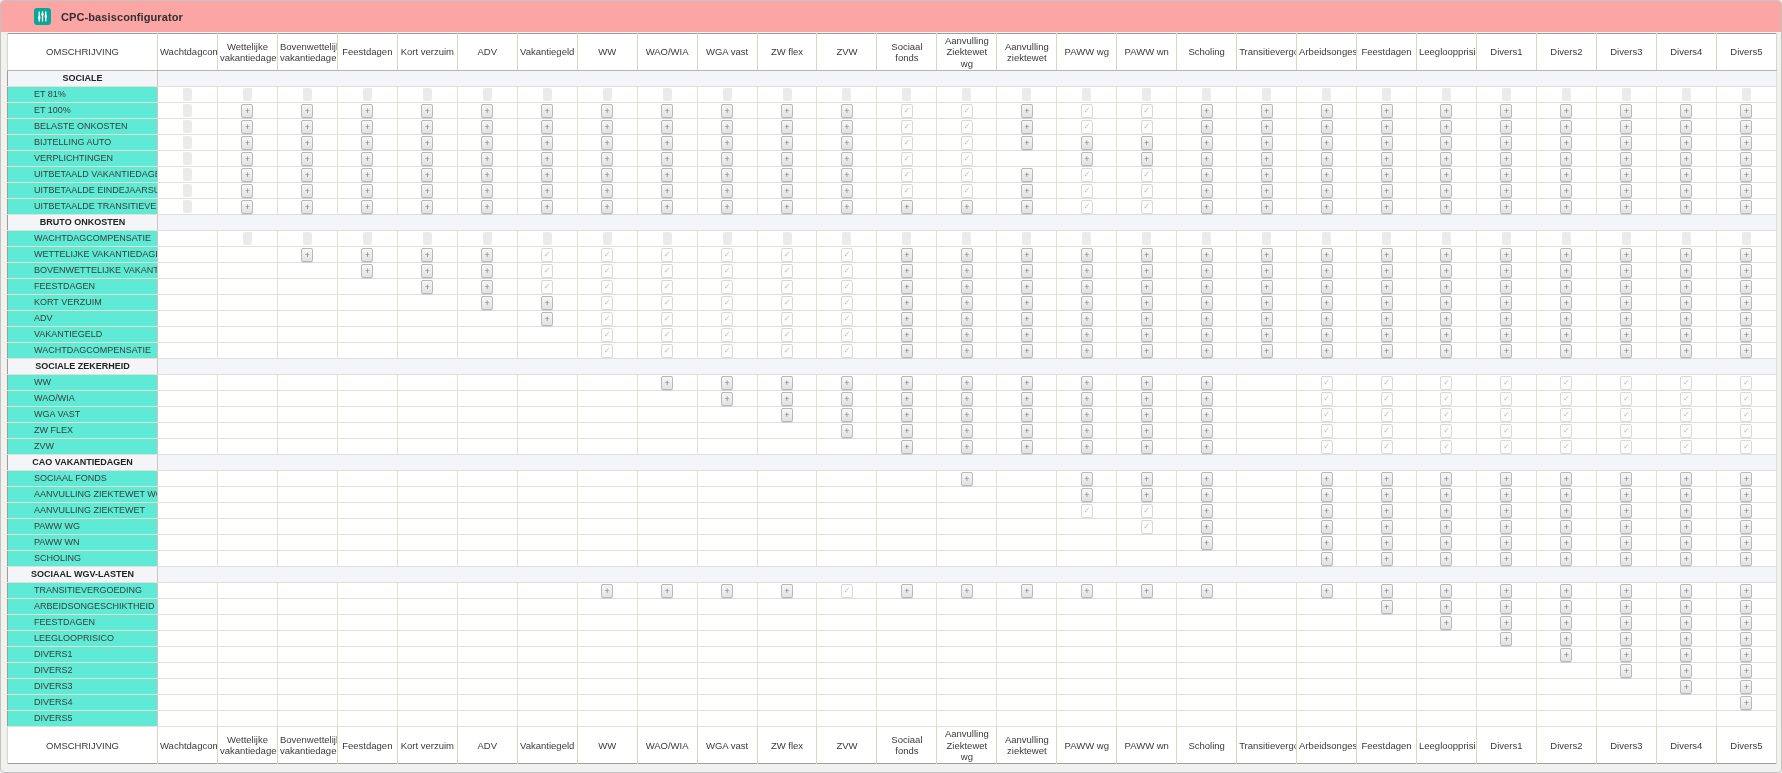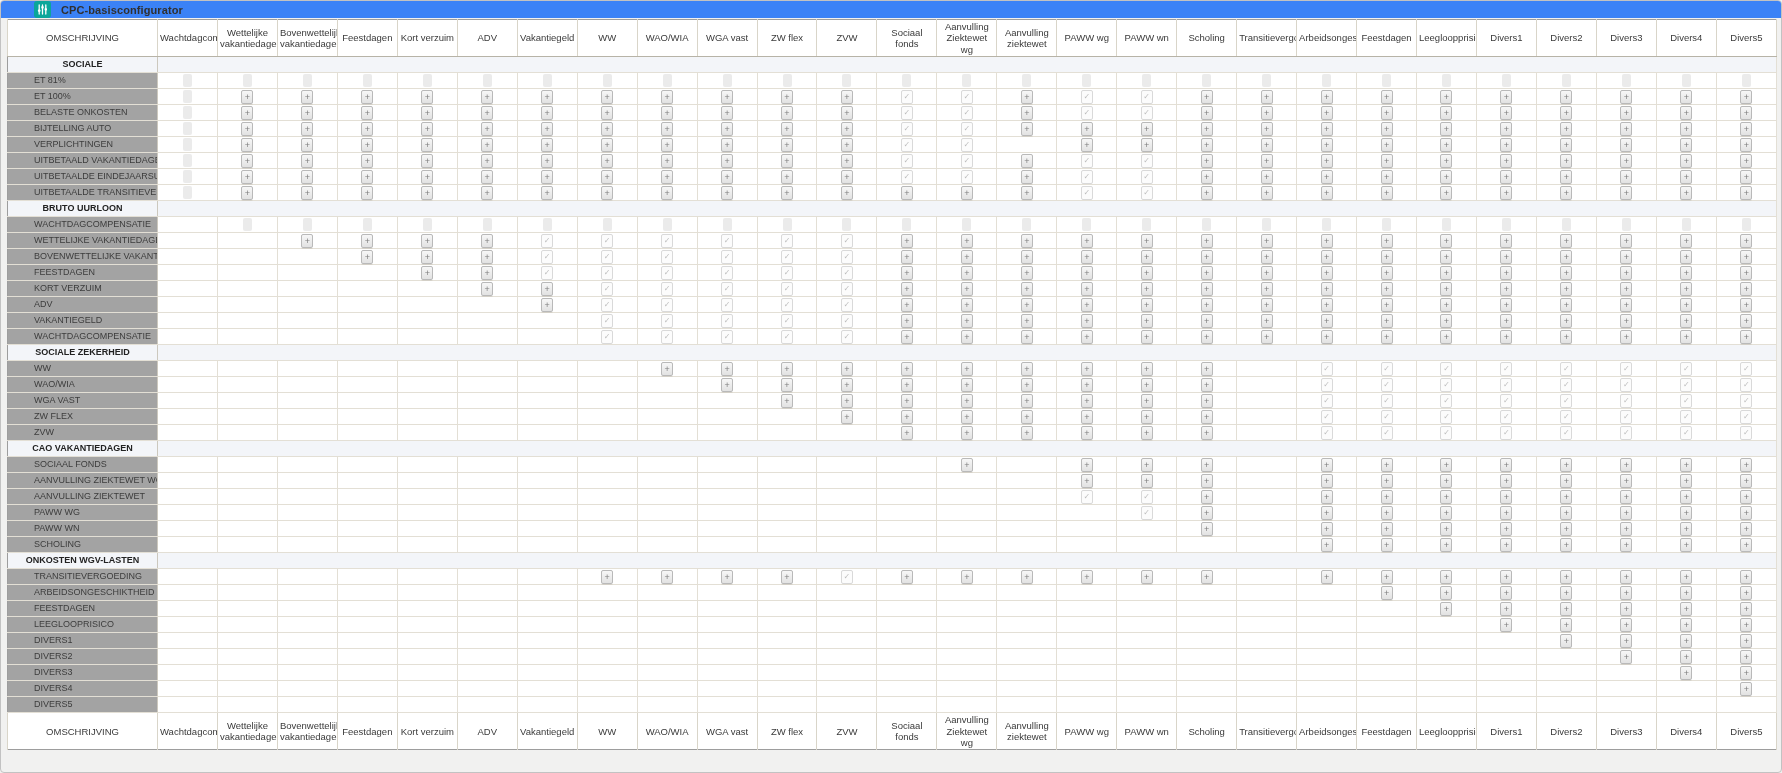--- a/index.html
+++ b/index.html
@@ -1,31 +1,31 @@
 <!DOCTYPE html>
 <html><head>
 <meta charset="utf-8">
 <style>
   html,body{margin:0;padding:0;}
   body{width:1782px;height:773px;background:#f1f1f0;font-family:"Liberation Sans",sans-serif;position:relative;}
   .window{position:absolute;inset:0;border:1px solid #c2c2c2;border-radius:4px;overflow:hidden;background:#f1f1f0;box-sizing:border-box;}
-  .topbar{height:17px;background:#3b82f6;display:flex;align-items:center;padding-left:33px;}
+  .topbar{height:31px;background:#fca5a5;display:flex;align-items:center;padding-left:33px;}
   .app-icon{width:17px;height:17px;border-radius:3px;background:#0aa69a;display:flex;align-items:center;justify-content:center;margin-right:10px;flex:0 0 auto;}
   .app-title{font-size:11px;font-weight:bold;color:#303030;letter-spacing:.1px;}
   .tbl-wrap{margin:1px 6px 0 6px;}
   table{border-collapse:collapse;table-layout:fixed;width:1770px;background:#ffffff;border:1px solid #9d9d9d;}
   col.c-label{width:150px;}
   thead th, tfoot th{font-weight:normal;font-size:9.5px;color:#3a3a3a;background:#ffffff;
     border-right:1px solid #d9d5c9;border-left:1px solid #d9d5c9;padding:1px 2px;line-height:1.2;
     overflow:hidden;text-align:center;vertical-align:middle;}
   thead th{height:26px;border-bottom:1px solid #b7b3a7;}
   tfoot th{height:31px;border-top:1px solid #b7b3a7;}
   tbody td{height:15px;padding:0;border-right:1px solid #e3dfd5;border-bottom:1px solid #e3dfd5;
     text-align:center;vertical-align:middle;background:#ffffff;line-height:0;}
-  td.lbl{background:#a3a3a3;text-align:left;padding-left:26px;font-size:9px;line-height:11px;color:#3c3c3c;
+  td.lbl{background:#5eead4;text-align:left;padding-left:26px;font-size:9px;line-height:11px;color:#3c3c3c;
     border-right:1px solid #ccc8be;white-space:nowrap;overflow:hidden;}
   tr.sec td{background:#f3f5f9;}
   td.sec-l{font-size:9px;line-height:11px;font-weight:bold;text-align:center;color:#222;background:#f3f5f9;
     border-right:1px solid #ccc8be;padding:0;}
   td.sec-b{border-right:1px solid #e3dfd5;}
   .btn-plus{display:inline-block;width:10px;height:12px;line-height:12px;font-size:9px;color:#7e7e7e;
     background:linear-gradient(#f7f7f7,#e2e2e2);border:1px solid #b9b9b9;border-radius:2px;
     box-shadow:0 1px 0 rgba(0,0,0,.07);vertical-align:middle;}
   .chk{display:inline-block;width:10px;height:12px;line-height:12px;font-size:8px;color:#bdbdbd;
     background:#fcfcfc;border:1px solid #d9d9d9;border-radius:2px;vertical-align:middle;}
@@ -355,21 +355,21 @@
             <td class="cell"><span class="btn-plus">+</span></td>
             <td class="cell"><span class="btn-plus">+</span></td>
             <td class="cell"><span class="btn-plus">+</span></td>
             <td class="cell"><span class="btn-plus">+</span></td>
             <td class="cell"><span class="btn-plus">+</span></td>
             <td class="cell"><span class="btn-plus">+</span></td>
             <td class="cell"><span class="btn-plus">+</span></td>
             <td class="cell"><span class="btn-plus">+</span></td>
           </tr>
           <tr class="sec">
-            <td class="sec-l">BRUTO UURLOON</td>
+            <td class="sec-l">BRUTO ONKOSTEN</td>
             <td class="sec-b" colspan="27"></td>
           </tr>
           <tr>
             <td class="lbl">WACHTDAGCOMPENSATIE</td>
             <td class="cell"></td>
             <td class="cell"><span class="faded"></span></td>
             <td class="cell"><span class="faded"></span></td>
             <td class="cell"><span class="faded"></span></td>
             <td class="cell"><span class="faded"></span></td>
             <td class="cell"><span class="faded"></span></td>
@@ -937,21 +937,21 @@
             <td class="cell"><span class="btn-plus">+</span></td>
             <td class="cell"><span class="btn-plus">+</span></td>
             <td class="cell"><span class="btn-plus">+</span></td>
             <td class="cell"><span class="btn-plus">+</span></td>
             <td class="cell"><span class="btn-plus">+</span></td>
             <td class="cell"><span class="btn-plus">+</span></td>
             <td class="cell"><span class="btn-plus">+</span></td>
             <td class="cell"><span class="btn-plus">+</span></td>
           </tr>
           <tr class="sec">
-            <td class="sec-l">ONKOSTEN WGV-LASTEN</td>
+            <td class="sec-l">SOCIAAL WGV-LASTEN</td>
             <td class="sec-b" colspan="27"></td>
           </tr>
           <tr>
             <td class="lbl">TRANSITIEVERGOEDING</td>
             <td class="cell"></td>
             <td class="cell"></td>
             <td class="cell"></td>
             <td class="cell"></td>
             <td class="cell"></td>
             <td class="cell"></td>

